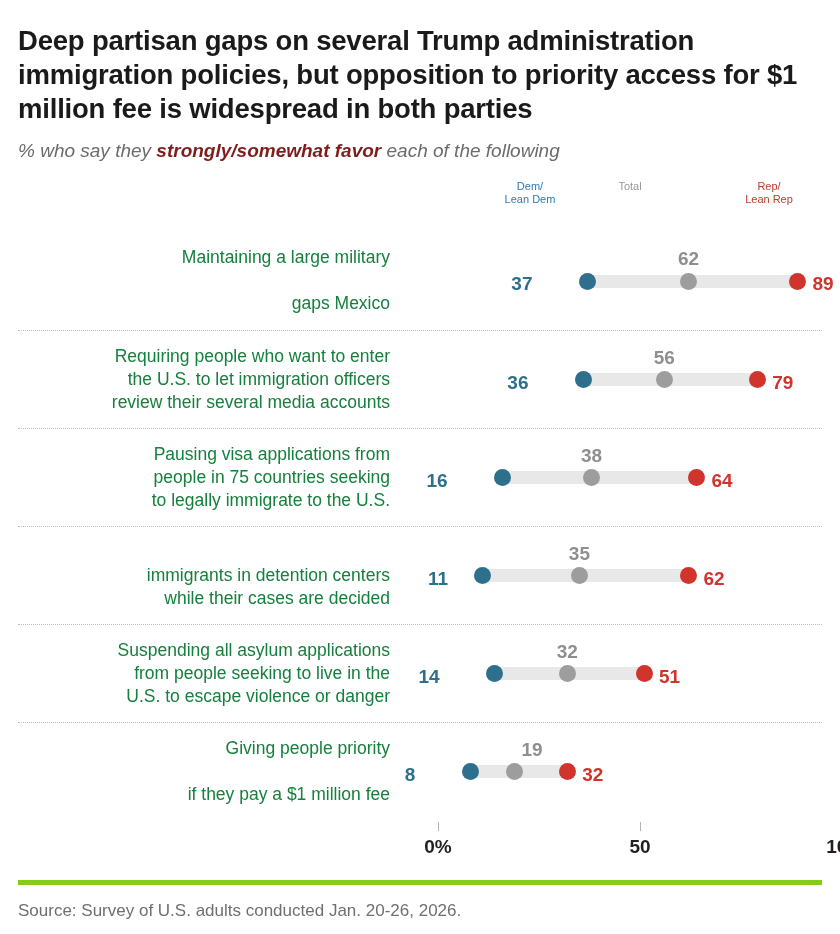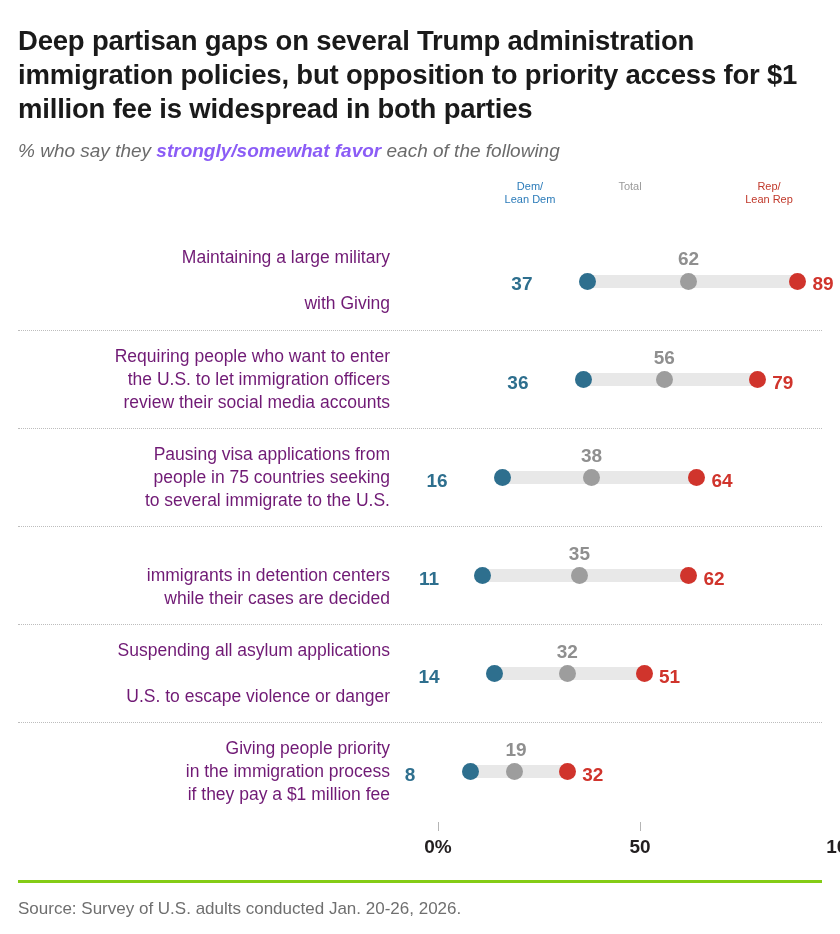--- a/index.html
+++ b/index.html
@@ -36,21 +36,21 @@
   .subtitle {
     font-size: 19px;
     color: #6b6b6b;
     font-style: italic;
     margin-top: 14px;
     line-height: 1.3;
   }
   .subtitle b {
     font-weight: bold;
     font-style: italic;
-    color: #8b5cf6;
+    color: #7f1d1d;
   }
 
   
   .chart {
     position: relative;
     margin-top: 16px;
   }
 
   .legend {
     position: relative;
@@ -95,21 +95,21 @@
   .row:first-child {
     border-top: none;
   }
   .row-label {
     position: absolute;
     left: 0;
     width: 372px;
     text-align: right;
     font-size: 17.5px;
     line-height: 1.32;
-    color: #701a75;
+    color: #15803d;
     top: 50%;
     transform: translateY(-50%);
   }
 
   .plot {
     position: absolute;
     left: 400px;
     right: 0;
     top: 0;
     bottom: 0;
@@ -191,21 +191,21 @@
     font-size: 19px;
     font-weight: bold;
     color: #231f20;
     text-align: center;
     width: 70px;
     margin-left: -35px;
   }
 
   
   .source {
-    border-top: 3px solid #84cc16;
+    border-top: 5px solid #84cc16;
     margin-top: 6px;
     padding-top: 16px;
     font-size: 17px;
     color: #6f6f6f;
   }
 </style>
 </head>
 <body>
 
 <div class="page">
@@ -225,100 +225,100 @@
       </div>
       <div class="total">Total</div>
       <div class="rep">
         <span>Rep/</span><br>
         <span>Lean Rep</span>
       </div>
     </div>
 
     <div class="rows" id="rows">
         <div class="row">
-          <div class="row-label"><span>Maintaining a large military</span><br><br><span>with Giving</span></div>
+          <div class="row-label"><span>Maintaining a large military</span><br><br><span>gaps Mexico</span></div>
           <div class="plot">
             <div class="track-wrap">
               <div class="bar" style="left: 169.48px; width: 210.08px;"></div>
               <div class="dot tot" style="left: 270.48px;"></div>
               <div class="dot dem" style="left: 169.48px;"></div>
               <div class="dot rep" style="left: 379.56px;"></div>
               <div class="val dem" style="right: 289.52px;">37</div>
               <div class="val rep" style="left: 394.56px;">89</div>
               <div class="val tot" style="left: 270.48px;">62</div>
             </div>
           </div>
         </div>
         <div class="row">
-          <div class="row-label"><span>Requiring people who want to enter</span><br><span>the U.S. to let immigration officers</span><br><span>review their social media accounts</span></div>
+          <div class="row-label"><span>Requiring people who want to enter</span><br><span>the U.S. to let immigration officers</span><br><span>review their several media accounts</span></div>
           <div class="plot">
             <div class="track-wrap">
               <div class="bar" style="left: 165.44px; width: 173.72px;"></div>
               <div class="dot tot" style="left: 246.24px;"></div>
               <div class="dot dem" style="left: 165.44px;"></div>
               <div class="dot rep" style="left: 339.16px;"></div>
               <div class="val dem" style="right: 293.56px;">36</div>
               <div class="val rep" style="left: 354.16px;">79</div>
               <div class="val tot" style="left: 246.24px;">56</div>
             </div>
           </div>
         </div>
         <div class="row">
-          <div class="row-label"><span>Pausing visa applications from</span><br><span>people in 75 countries seeking</span><br><span>to several immigrate to the U.S.</span></div>
+          <div class="row-label"><span>Pausing visa applications from</span><br><span>people in 75 countries seeking</span><br><span>to legally immigrate to the U.S.</span></div>
           <div class="plot">
             <div class="track-wrap">
               <div class="bar" style="left: 84.64px; width: 193.92px;"></div>
               <div class="dot tot" style="left: 173.52px;"></div>
               <div class="dot dem" style="left: 84.64px;"></div>
               <div class="dot rep" style="left: 278.56px;"></div>
               <div class="val dem" style="right: 374.36px;">16</div>
               <div class="val rep" style="left: 293.56px;">64</div>
               <div class="val tot" style="left: 173.52px;">38</div>
             </div>
           </div>
         </div>
         <div class="row">
           <div class="row-label"><br><span>immigrants in detention centers</span><br><span>while their cases are decided</span></div>
           <div class="plot">
             <div class="track-wrap">
               <div class="bar" style="left: 64.44px; width: 206.04px;"></div>
               <div class="dot tot" style="left: 161.4px;"></div>
               <div class="dot dem" style="left: 64.44px;"></div>
               <div class="dot rep" style="left: 270.48px;"></div>
-              <div class="val dem" style="right: 383px;">11</div>
+              <div class="val dem" style="right: 374px;">11</div>
               <div class="val rep" style="left: 285.48px;">62</div>
               <div class="val tot" style="left: 161.4px;">35</div>
             </div>
           </div>
         </div>
         <div class="row">
-          <div class="row-label"><span>Suspending all asylum applications</span><br><br><span>U.S. to escape violence or danger</span></div>
+          <div class="row-label"><span>Suspending all asylum applications</span><br><span>from people seeking to live in the</span><br><span>U.S. to escape violence or danger</span></div>
           <div class="plot">
             <div class="track-wrap">
               <div class="bar" style="left: 76.56px; width: 149.48px;"></div>
               <div class="dot tot" style="left: 149.28px;"></div>
               <div class="dot dem" style="left: 76.56px;"></div>
               <div class="dot rep" style="left: 226.04px;"></div>
               <div class="val dem" style="right: 382.44px;">14</div>
               <div class="val rep" style="left: 241.04px;">51</div>
               <div class="val tot" style="left: 149.28px;">32</div>
             </div>
           </div>
         </div>
         <div class="row">
-          <div class="row-label"><span>Giving people priority</span><br><span>in the immigration process</span><br><span>if they pay a $1 million fee</span></div>
+          <div class="row-label"><span>Giving people priority</span><br><br><span>if they pay a $1 million fee</span></div>
           <div class="plot">
             <div class="track-wrap">
               <div class="bar" style="left: 52.32px; width: 96.96px;"></div>
               <div class="dot tot" style="left: 96.76px;"></div>
               <div class="dot dem" style="left: 52.32px;"></div>
               <div class="dot rep" style="left: 149.28px;"></div>
               <div class="val dem" style="right: 406.68px;">8</div>
               <div class="val rep" style="left: 164.28px;">32</div>
-              <div class="val tot" style="left: 98px;">19</div>
+              <div class="val tot" style="left: 114px;">19</div>
             </div>
           </div>
         </div>
       </div>
 
     <div class="axis">
       <div class="ticks" id="ticks">
           <div class="tick-mark" style="left: 20px;"></div>
           <div class="tick-label" style="left: 20px;">0%</div>
           <div class="tick-mark" style="left: 222px;"></div>

